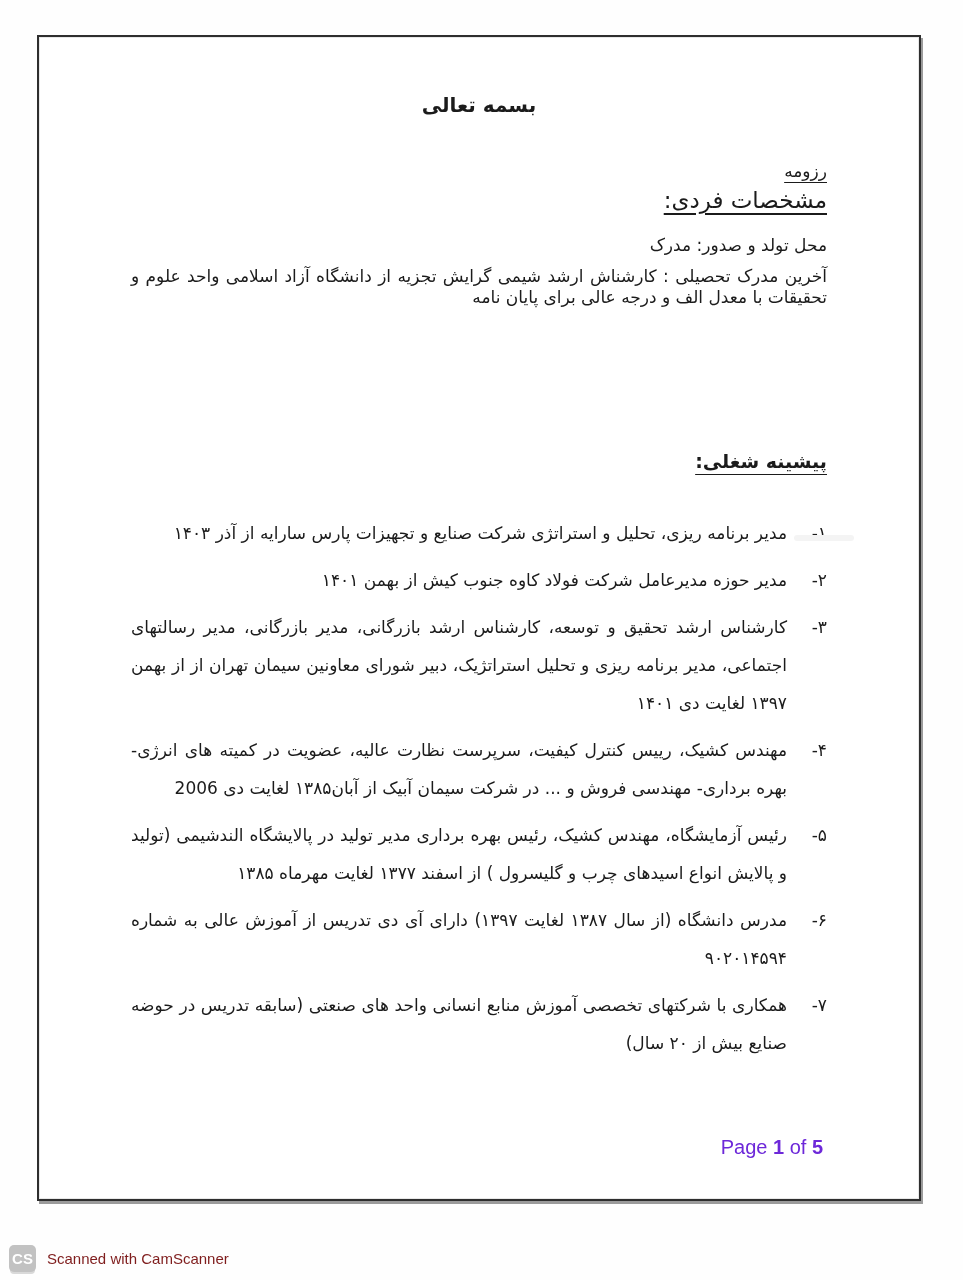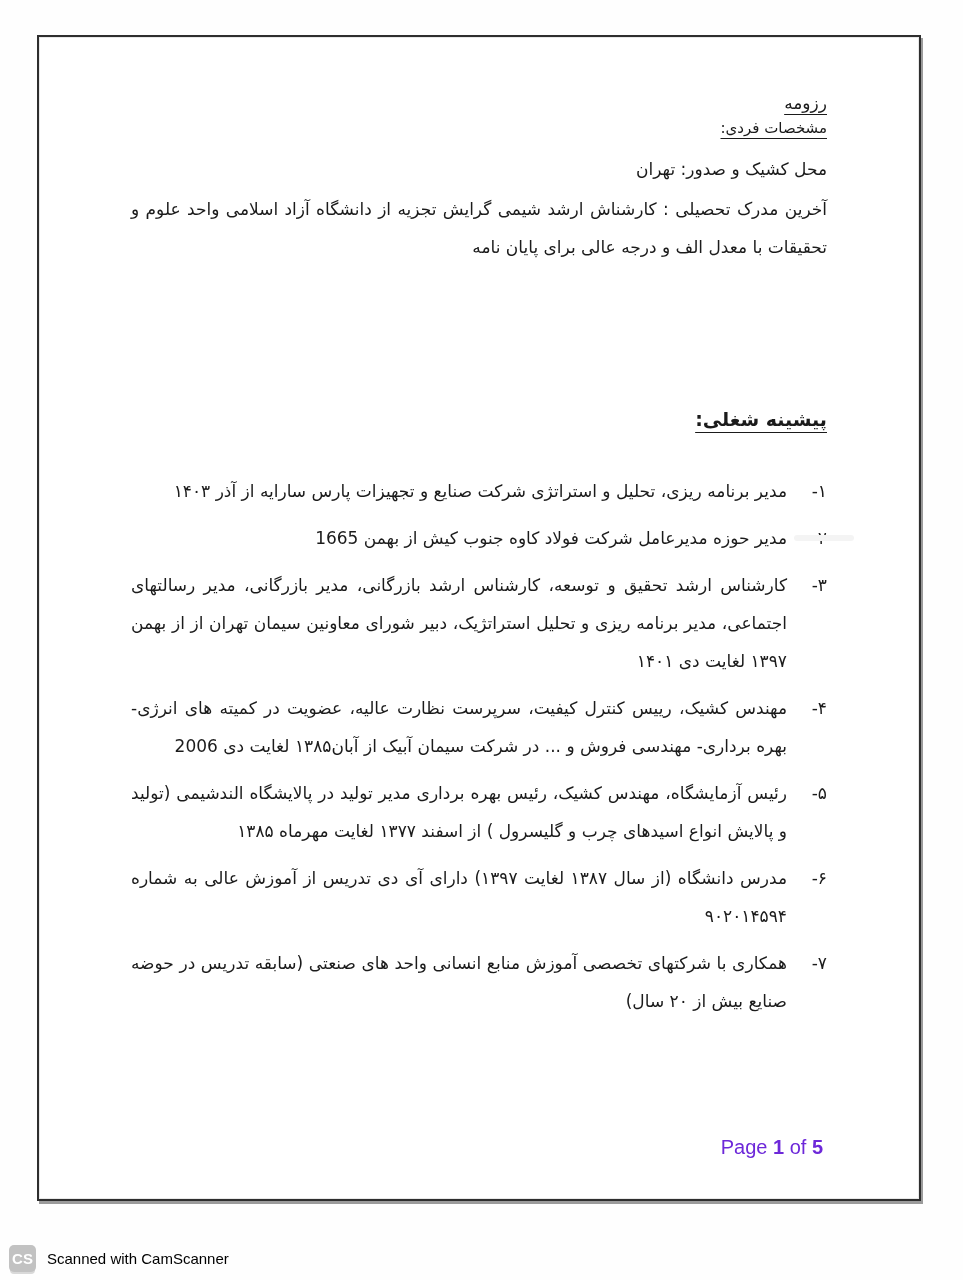--- a/index.html
+++ b/index.html
@@ -44,34 +44,34 @@
     letter-spacing: 0.5px;
     margin-bottom: 44px;
   }
   .resume-title {
     font-size: 17px;
     text-decoration: underline;
     text-underline-offset: 5px;
     margin-bottom: 6px;
   }
   .personal-heading {
-    font-size: 15px;
+    font-size: 23px;
     text-decoration: underline;
     text-underline-offset: 5px;
     margin-bottom: 13px;
   }
   .info-row {
     display: flex;
     justify-content: space-between;
     font-size: 17px;
     line-height: 38px;
   }
   .education {
     font-size: 17px;
-    line-height: 38px;
+    line-height: 21px;
     text-align: justify;
     margin-top: 2px;
   }
   .work-heading {
     font-size: 19px;
     font-weight: bold;
     text-decoration: underline;
     text-underline-offset: 6px;
     margin-top: 142px;
   }
@@ -120,69 +120,70 @@
     font-weight: bold;
     font-size: 15px;
     display: flex;
     align-items: center;
     justify-content: center;
     box-shadow: 0 3px 0 -1px #d9d9d9;
   }
   .watermark-text {
     font-family: "Liberation Sans", sans-serif;
     font-size: 15px;
-    color: #000000;
+    color: #7f1d1d;
   }
   
   .scan-smudge {
     position: absolute;
     left: 755px;
     top: 498px;
     width: 60px;
     height: 6px;
     background: #f4f4f4;
     border-radius: 3px;
   }
 </style>
 </head>
 <body>
 
 <div class="canvas">
 
   <div class="page-frame">
     <div class="content">
 
+      <div class="bismillah">بسمه تعالی</div>
 
       <div class="resume-title">رزومه</div>
 
       <div class="personal-heading">مشخصات فردی:</div>
 
       <div class="info-row">
       </div>
 
       <div class="info-row">
-        <span>محل کشیک و صدور: تهران</span>
+        <span>محل تولد و صدور: مدرک</span>
       </div>
 
       <div class="education">آخرین مدرک تحصیلی : کارشناش ارشد شیمی گرایش تجزیه از دانشگاه آزاد اسلامی واحد علوم و تحقیقات با معدل الف  و درجه عالی برای پایان نامه</div>
 
       <div class="scan-smudge"></div>
 
       <div class="work-heading">پیشینه شغلی:</div>
 
       <div class="work-list">
 
         <div class="work-item">
           <span class="item-num">۱-</span>
           <span class="item-text">مدیر برنامه ریزی، تحلیل و استراتژی شرکت صنایع و تجهیزات پارس سارایه از آذر ۱۴۰۳</span>
         </div>
 
         <div class="work-item">
           <span class="item-num">۲-</span>
-          <span class="item-text">مدیر حوزه مدیرعامل شرکت فولاد کاوه جنوب کیش از بهمن 1665</span>
+          <span class="item-text">مدیر حوزه مدیرعامل شرکت فولاد کاوه جنوب کیش از بهمن ۱۴۰۱</span>
         </div>
 
         <div class="work-item">
           <span class="item-num">۳-</span>
           <span class="item-text">کارشناس ارشد تحقیق و توسعه، کارشناس ارشد بازرگانی، مدیر بازرگانی، مدیر رسالتهای اجتماعی، مدیر برنامه ریزی و تحلیل استراتژیک، دبیر شورای معاونین سیمان تهران از از بهمن ۱۳۹۷ لغایت دی ۱۴۰۱</span>
         </div>
 
         <div class="work-item">
           <span class="item-num">۴-</span>
           <span class="item-text">مهندس کشیک، رییس کنترل کیفیت، سرپرست نظارت عالیه، عضویت در کمیته های انرژی- بهره برداری- مهندسی فروش و ... در شرکت سیمان آبیک از آبان۱۳۸۵ لغایت دی 2006</span>

